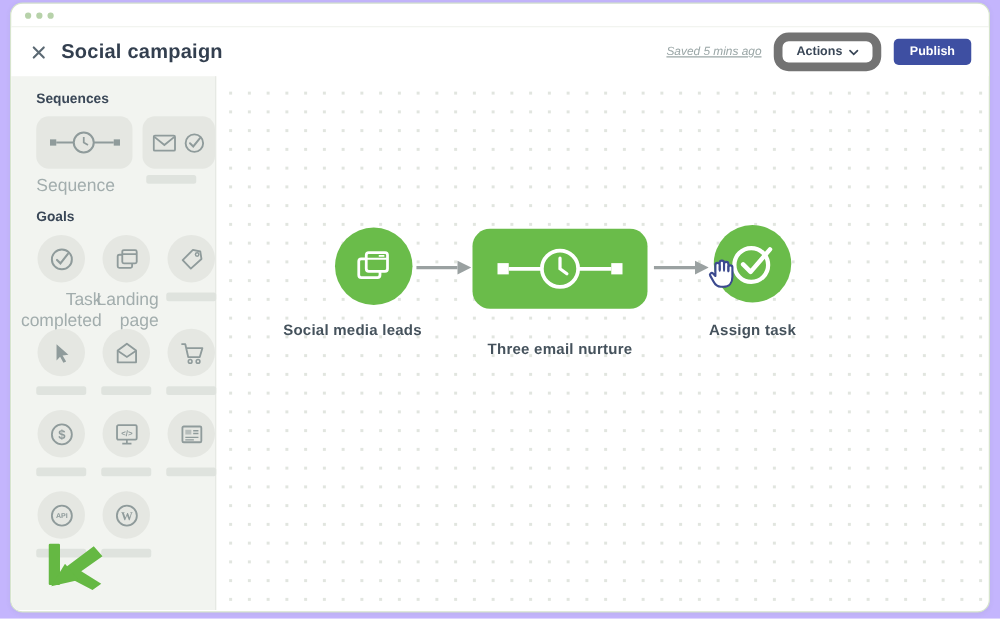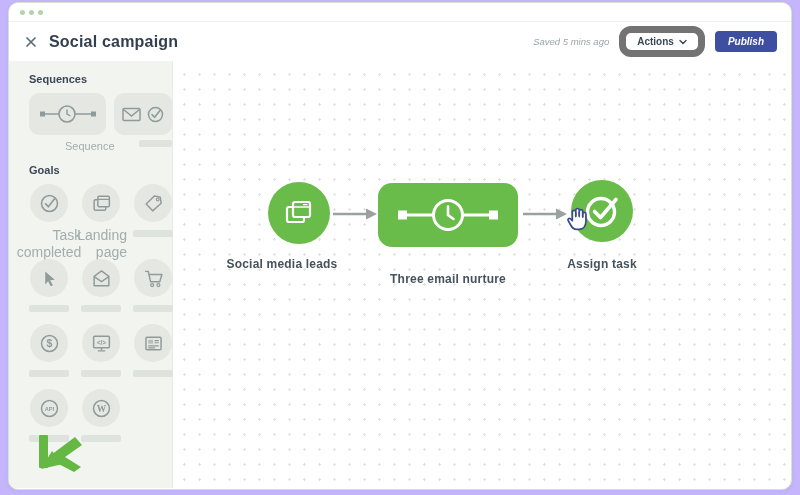--- a/index.html
+++ b/index.html
@@ -4,32 +4,32 @@
 <style>
   html,body{margin:0;padding:0;background:#fff;}
   .screen{position:relative;width:800px;height:495px;background:#c4b5fd;font-family:"Liberation Sans",sans-serif;overflow:hidden;}
   .window{position:absolute;left:8px;top:2px;width:782px;height:486px;background:#fff;border:1px solid #d6e4cd;border-radius:10px;overflow:hidden;box-shadow:0 1px 4px rgba(90,120,80,.08);}
   .titlebar{height:18px;display:flex;align-items:center;gap:4px;padding-left:11px;border-bottom:1px solid #eef1ec;}
   .dot{width:5px;height:5px;border-radius:50%;background:#b7d2aa;}
   .header{height:39px;display:flex;align-items:center;padding:0 14px;background:#fff;}
   .close-x{width:16px;height:16px;display:flex;align-items:center;justify-content:center;color:#5c6a74;cursor:pointer;margin-right:10px;}
   .title{font-size:16px;font-weight:700;color:#333f4f;letter-spacing:.2px;}
   .header-right{margin-left:auto;display:flex;align-items:center;gap:10px;}
-  .saved{font-size:9.5px;font-style:italic;color:#9aa6a6;}
+  .saved{font-size:9.5px;font-style:italic;color:#9aa6a6;text-decoration:underline;}
   .btn-actions{display:flex;align-items:center;gap:5px;border:7px solid #737373;background:#fff;border-radius:12px;padding:3px 11px;font-size:10px;font-weight:700;color:#3a4757;cursor:pointer;}
-  .btn-publish{background:#3e4fa2;color:#fff;border:none;border-radius:4px;padding:5px 13px;font-size:10px;font-weight:700;cursor:pointer;font-style:italic;}
+  .btn-publish{background:#3e4fa2;color:#fff;border:none;border-radius:4px;padding:5px 13px;font-size:10px;font-weight:700;cursor:pointer;}
   .content{display:flex;height:427px;}
   .sidebar{width:164px;background:#f2f4f0;border-right:1px solid #e6e9e4;padding:10px 0 0 14px;box-sizing:border-box;position:relative;}
   .side-h{font-size:11px;font-weight:700;color:#3a4757;margin:2px 0 8px 6px;}
   .tiles{display:flex;gap:8px;margin-left:6px;}
   .tile{background:#e5e7e2;border-radius:10px;height:42px;display:flex;align-items:center;justify-content:center;}
   .tile.seq{width:80px;}
   .tile.mail{width:60px;gap:6px;}
   .tile-labels{display:flex;margin:5px 0 12px 6px;}
-  .tile-label{width:88px;font-size:11px;color:#a2adad;margin-left:36px;}
+  .tile-label{width:88px;font-size:14px;color:#a2adad;}
   .goals-grid{display:grid;grid-template-columns:52px 52px 52px;row-gap:12px;margin-left:0;}
   .goal{display:flex;flex-direction:column;align-items:center;}
   .gcircle{width:38px;height:38px;border-radius:50%;background:#e5e7e2;display:flex;align-items:center;justify-content:center;}
   .glabel{margin-top:5px;font-size:14px;color:#a2adad;text-align:right;line-height:1.2;height:20px;}
   .skeleton{width:40px;height:7px;border-radius:2px;background:#dfe3de;margin-top:8px;}
   .keap-logo{position:absolute;left:28px;bottom:16px;}
   .canvas{flex:1;position:relative;background-image:radial-gradient(circle,#e1e5df 1.2px,transparent 1.4px);background-size:15px 15px;background-position:4px 6px;}
   .node-circle{position:absolute;width:62px;height:62px;border-radius:50%;background:#6abc4a;display:flex;align-items:center;justify-content:center;cursor:pointer;}
   .node-rect{position:absolute;width:140px;height:64px;border-radius:14px;background:#6abc4a;display:flex;align-items:center;justify-content:center;cursor:pointer;}
   .node-label{position:absolute;width:170px;text-align:center;font-size:12px;font-weight:700;color:#45525c;letter-spacing:.2px;}

